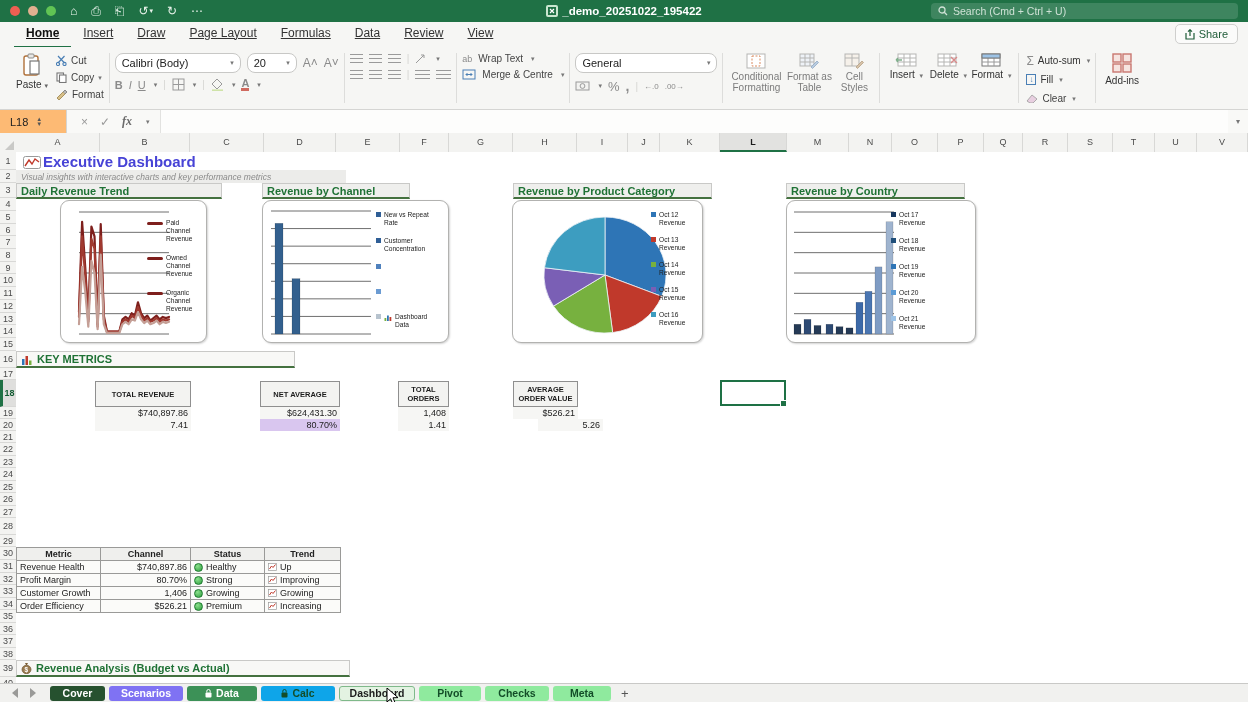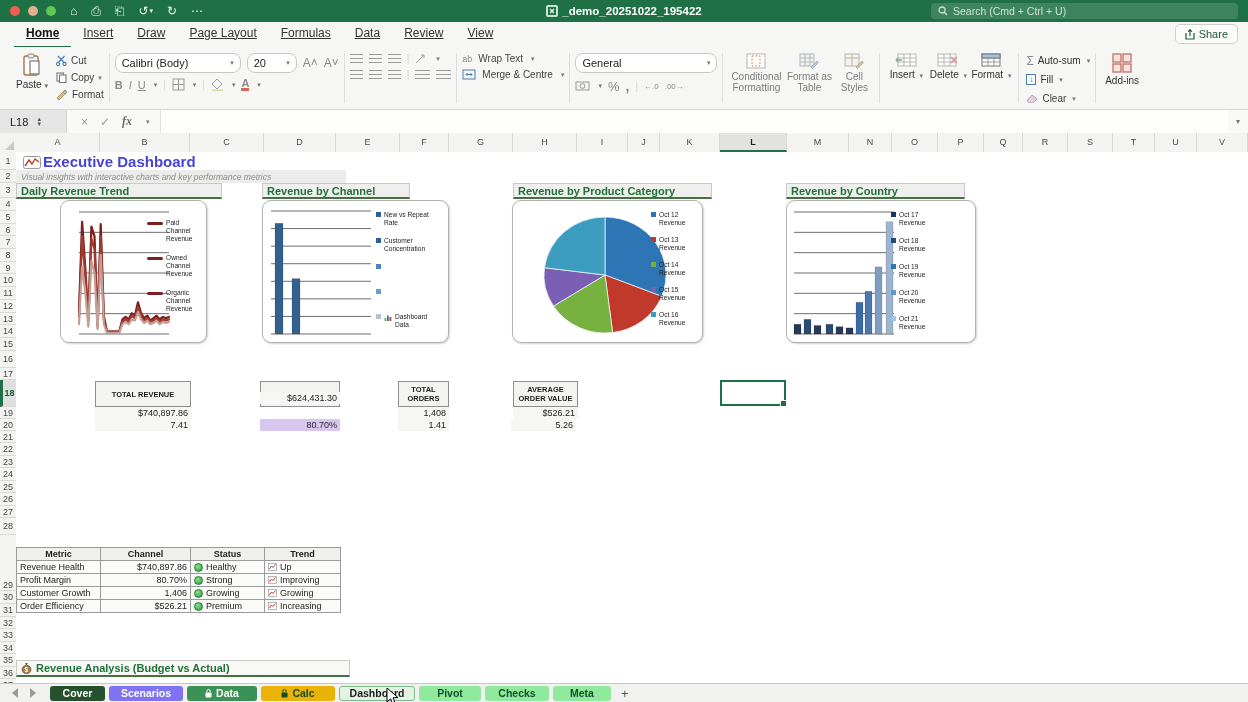--- a/index.html
+++ b/index.html
@@ -44,21 +44,21 @@
   .fsz{font-size:12px;color:#8b8b8b}
   .al{display:inline-block;width:13px;height:9px;
       background:repeating-linear-gradient(to bottom,#9a9a9a 0 1.4px,transparent 1.4px 4px);}
   .lbl2{text-align:center;line-height:11px;color:#7c7c7c}
   .lbl2.dark{color:#333}
   .ddv{font-size:7px;color:#777;margin-left:2px}
   .numfmt{width:128px;}
   
   .fbar{position:absolute;top:110px;left:0;right:0;height:23px;background:#f9f9f7;border-bottom:1px solid #cfcfcd;
         display:flex;align-items:center;font-size:11px;}
-  .namebox{width:56px;height:23px;border-right:1px solid #d5d5d3;display:flex;align-items:center;padding-left:10px;background:#e5e5e5}
+  .namebox{width:56px;height:23px;border-right:1px solid #d5d5d3;display:flex;align-items:center;padding-left:10px;background:#fdba74}
   .stepper{display:flex;flex-direction:column;font-size:6px;color:#555;margin-left:8px;line-height:5px}
   .fbtns{display:flex;gap:12px;margin-left:14px;color:#9a9a9a;font-size:12px;align-items:center}
   .fx{font-style:italic;font-weight:bold;color:#6b6b6b;font-family:"Liberation Serif",serif}
   .finput{flex:1;height:100%;background:#fdfdfc;border-left:1px solid #e2e2e0;margin-left:10px}
   .fdd{width:20px;text-align:center;color:#777;font-size:8px}
   
   .sheet{position:absolute;top:133px;left:0;width:1248px;height:551px;background:#fff;}
   .corner{position:absolute;left:0;top:0;width:16px;height:19px;background:#f3f3f1;border-right:1px solid #cfcfcd;border-bottom:1px solid #cfcfcd;}
   .corner:after{content:"";position:absolute;right:2px;bottom:2px;border-left:9px solid transparent;border-bottom:9px solid #c9c9c7;}
   #colheads{position:absolute;left:16px;top:0;right:0;height:19px;display:flex;background:#f3f3f1;border-bottom:1px solid #cfcfcd;}
@@ -444,21 +444,21 @@
       <div class="rowh" style="height: 12px;">19</div>
       <div class="rowh" style="height: 12px;">20</div>
       <div class="rowh" style="height: 12px;">21</div>
       <div class="rowh" style="height: 13px;">22</div>
       <div class="rowh" style="height: 12px;">23</div>
       <div class="rowh" style="height: 13px;">24</div>
       <div class="rowh" style="height: 12px;">25</div>
       <div class="rowh" style="height: 13px;">26</div>
       <div class="rowh" style="height: 12px;">27</div>
       <div class="rowh" style="height: 17px;">28</div>
-      <div class="rowh" style="height: 12px; margin-top: 44px;">29</div>
+      <div class="rowh" style="height: 12px;">29</div>
       <div class="rowh" style="height: 13px;">30</div>
       <div class="rowh" style="height: 13px;">31</div>
       <div class="rowh" style="height: 12px;">32</div>
       <div class="rowh" style="height: 13px;">33</div>
       <div class="rowh" style="height: 12px;">34</div>
       <div class="rowh" style="height: 13px;">35</div>
       <div class="rowh" style="height: 12px;">36</div>
       <div class="rowh" style="height: 13px;">37</div>
       <div class="rowh" style="height: 12px;">38</div>
       <div class="rowh" style="height: 17px;">39</div>
@@ -670,34 +670,42 @@
           </div>
           <div class="lgitem">
             <span class="sw-sq" style="background: rgb(157, 195, 230);"></span>
             <span class="lgtext">
               <div>Oct 21</div>
               <div>Revenue</div>
             </span>
           </div>
         </div></div>
 
+    <div class="ov sechead plain" style="left:0;top:199px;width:279px;height:17px">
+      <svg width="12" height="11" viewBox="0 0 12 11">
+          <rect x="1" y="5" width="2.5" height="6" fill="#2e75b6"></rect>
+          <rect x="4.5" y="2" width="2.5" height="9" fill="#c0392b"></rect>
+          <rect x="8" y="6.5" width="2.5" height="4.5" fill="#77b13f"></rect>
+        </svg>
+      <span>KEY METRICS</span>
+    </div>
 
     <div class="ov metric" style="left:79px;top:229px;width:96px;height:26px">TOTAL REVENUE</div>
     <div class="ov metric" style="left:244px;top:229px;width:80px;height:26px">NET AVERAGE</div>
     <div class="ov metric" style="left:382px;top:229px;width:51px;height:26px">TOTAL ORDERS</div>
     <div class="ov metric" style="left:497px;top:229px;width:65px;height:26px">AVERAGE ORDER VALUE</div>
 
     <div class="ov cellval" style="left:79px;top:255px;width:96px;height:12px">$740,897.86</div>
     <div class="ov cellval" style="left:79px;top:267px;width:96px;height:12px">7.41</div>
-    <div class="ov cellval" style="left:244px;top:240px;width:80px;height:12px">$624,431.30</div>
+    <div class="ov cellval" style="left:244px;top:255px;width:80px;height:12px">$624,431.30</div>
     <div class="ov cellval hl" style="left:244px;top:267px;width:80px;height:12px">80.70%</div>
     <div class="ov cellval" style="left:382px;top:255px;width:51px;height:12px">1,408</div>
     <div class="ov cellval" style="left:382px;top:267px;width:51px;height:12px">1.41</div>
     <div class="ov cellval" style="left:497px;top:255px;width:65px;height:12px">$526.21</div>
-    <div class="ov cellval" style="left:495px;top:267px;width:65px;height:12px">5.26</div>
+    <div class="ov cellval" style="left:522px;top:267px;width:65px;height:12px">5.26</div>
 
     <div class="ov selcell" style="left:704px;top:228px;width:66px;height:26px">
         <div class="handle"></div>
       </div>
 
 
     <div class="ov ptable" id="ptable" style="left:0;top:395px;width:325px">
         <div class="c th">Metric</div>
         <div class="c th">Channel</div>
         <div class="c th">Status</div>
@@ -753,21 +761,21 @@
       <div class="stab" style="background: rgb(127, 114, 243); color: rgb(255, 255, 255); width: 74px;">
         <span>Scenarios</span>
       </div>
       <div class="stab" style="background: rgb(60, 145, 87); color: rgb(255, 255, 255); width: 70px;">
         <svg width="7" height="9" viewBox="0 0 7 9">
           <rect x="0.5" y="3.5" width="6" height="5" rx="1" fill="currentColor"></rect>
           <path d="M1.8 3.5 V2.2 A1.7 1.7 0 0 1 5.2 2.2 V3.5" fill="none" stroke="currentColor" stroke-width="1"></path>
         </svg>
         <span>Data</span>
       </div>
-      <div class="stab" style="background: #eab308; color: rgb(19, 77, 40); width: 74px;">
+      <div class="stab" style="background: #0ea5e9; color: rgb(19, 77, 40); width: 74px;">
         <svg width="7" height="9" viewBox="0 0 7 9">
           <rect x="0.5" y="3.5" width="6" height="5" rx="1" fill="currentColor"></rect>
           <path d="M1.8 3.5 V2.2 A1.7 1.7 0 0 1 5.2 2.2 V3.5" fill="none" stroke="currentColor" stroke-width="1"></path>
         </svg>
         <span>Calc</span>
       </div>
       <div class="stab active" style="background: rgb(227, 243, 226); color: rgb(28, 28, 28); width: 76px; font-weight: bold;">
         <span>Dashboard</span>
       </div>
       <div class="stab" style="background: rgb(143, 234, 158); color: rgb(19, 77, 40); width: 62px;">

